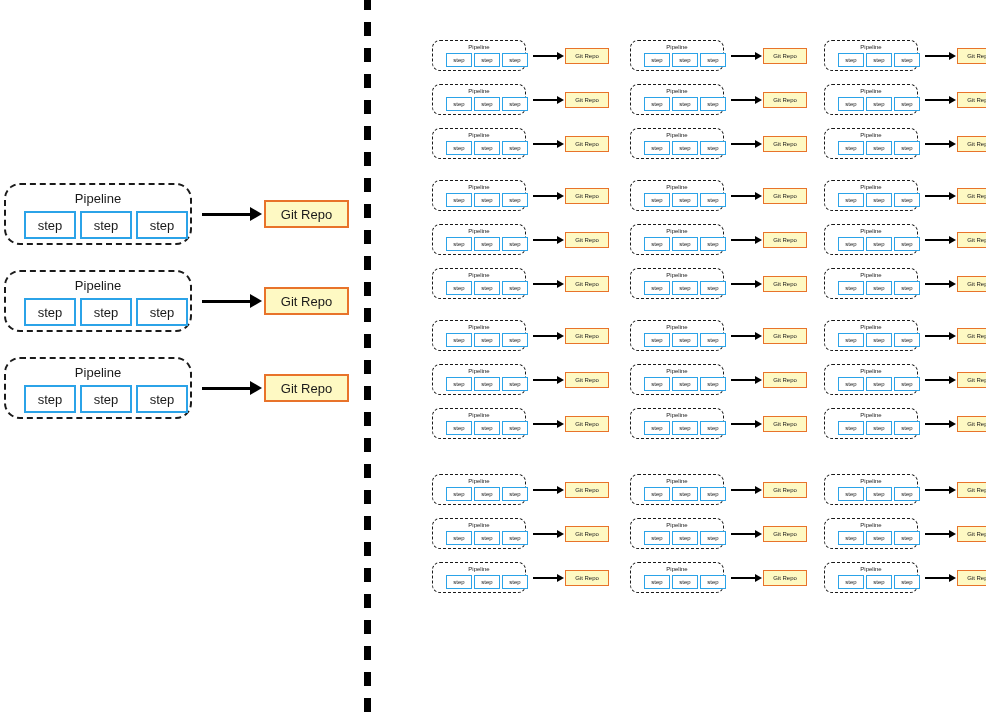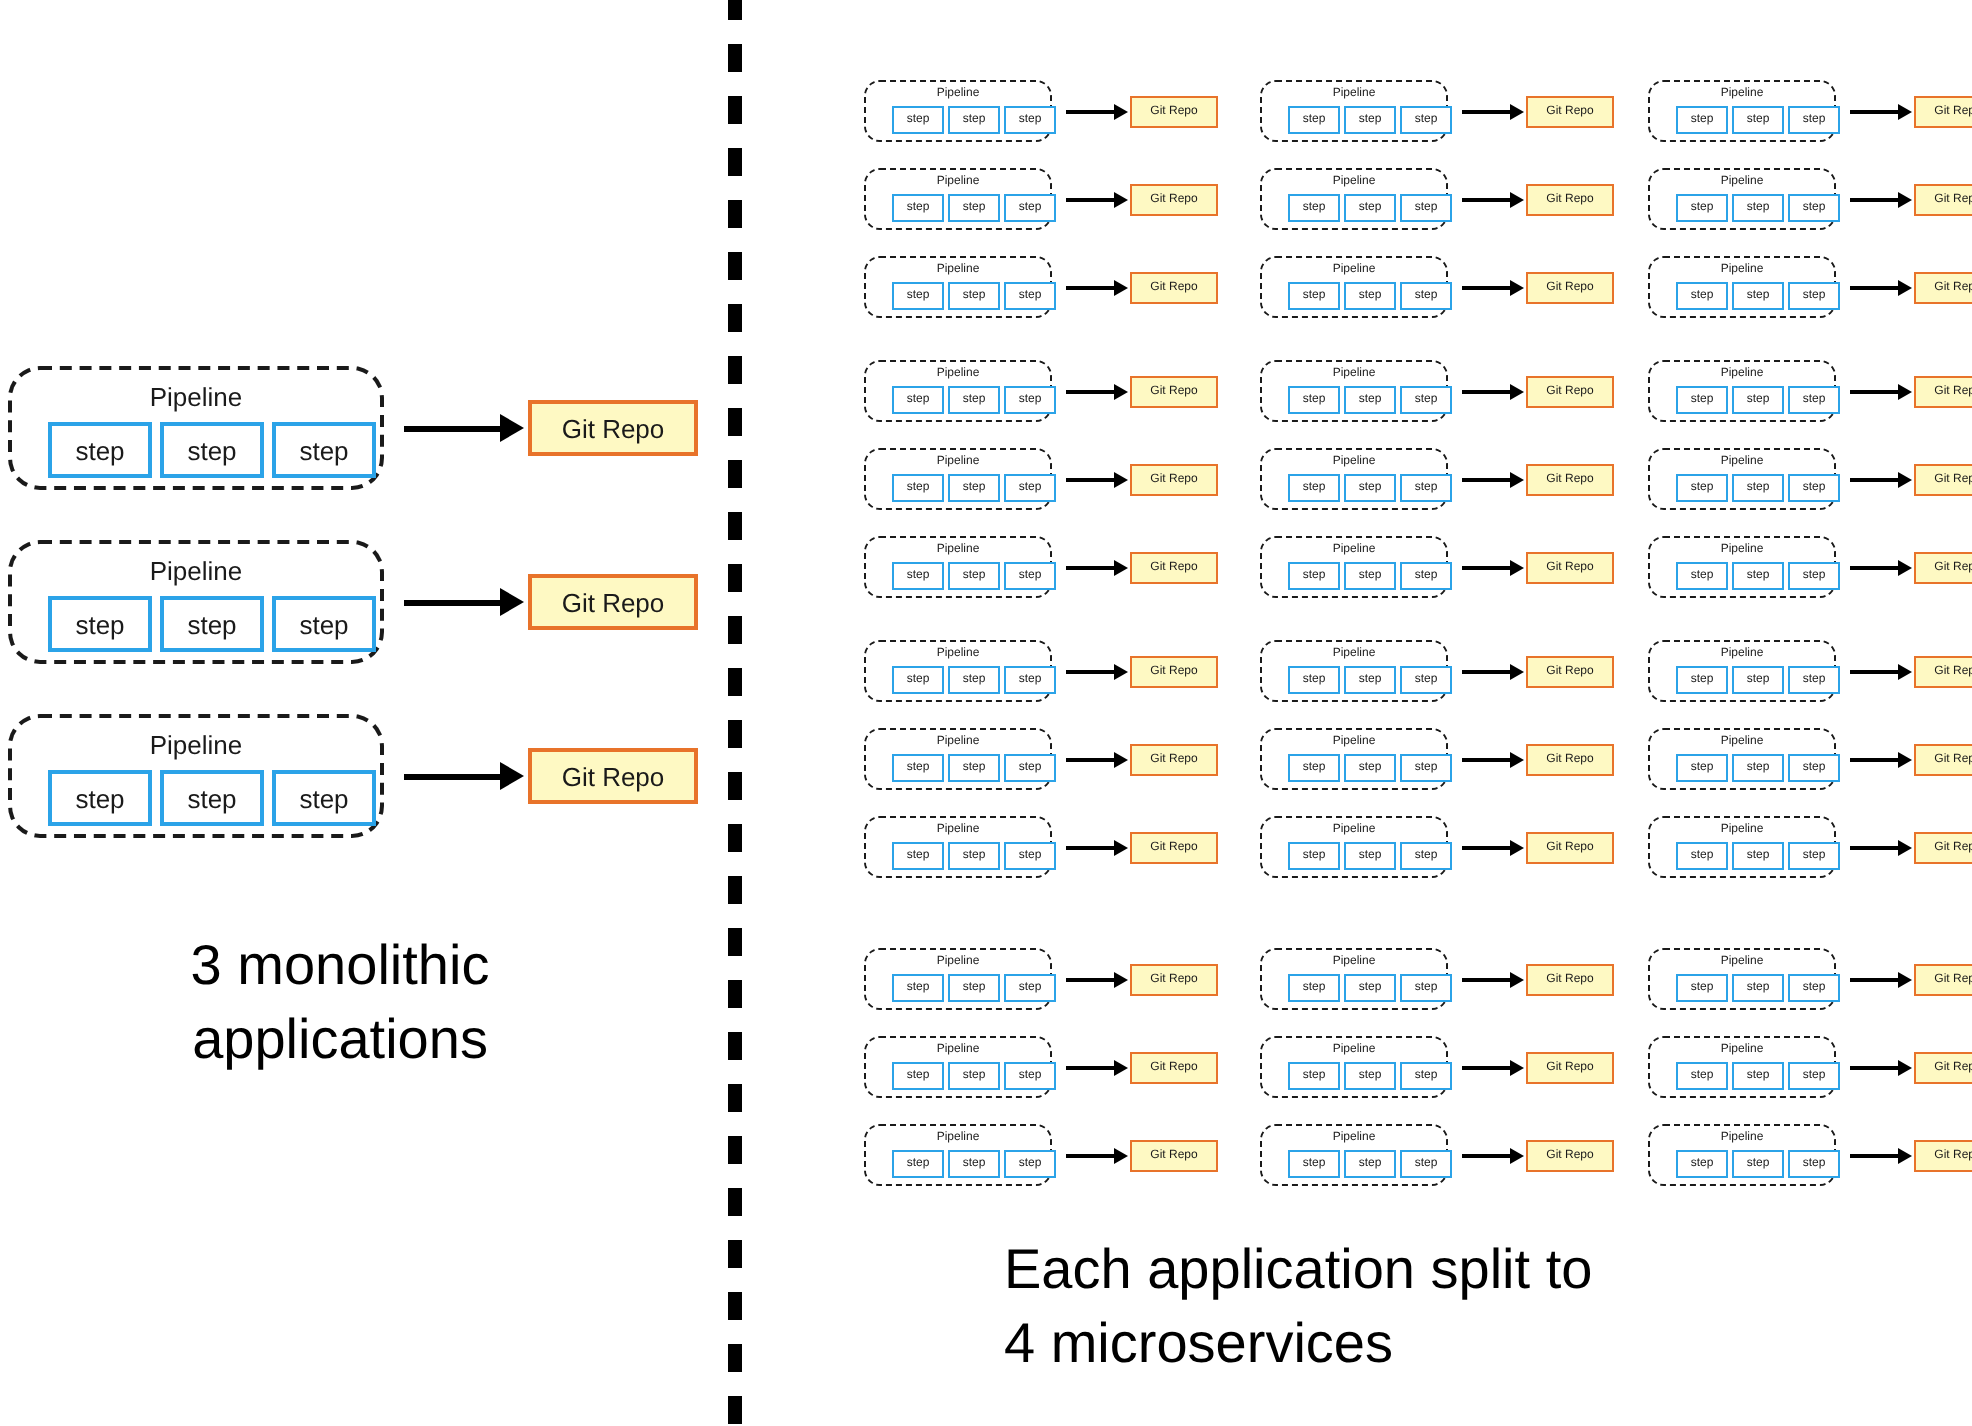--- a/index.html
+++ b/index.html
@@ -763,19 +763,15 @@
           </div>
         </div>
         <div class="arrow">
           <div class="shaft"></div>
           <div class="head"></div>
         </div>
         <div class="repo">Git Repo</div>
       </div>
     </div>
 
-  <div class="caption" id="caption-left">3 monolithic
-applications</div>
-
-  <div class="caption" id="caption-right">Each application split to
-4 microservices</div>
+
 
 </div>
 
 </body></html>

